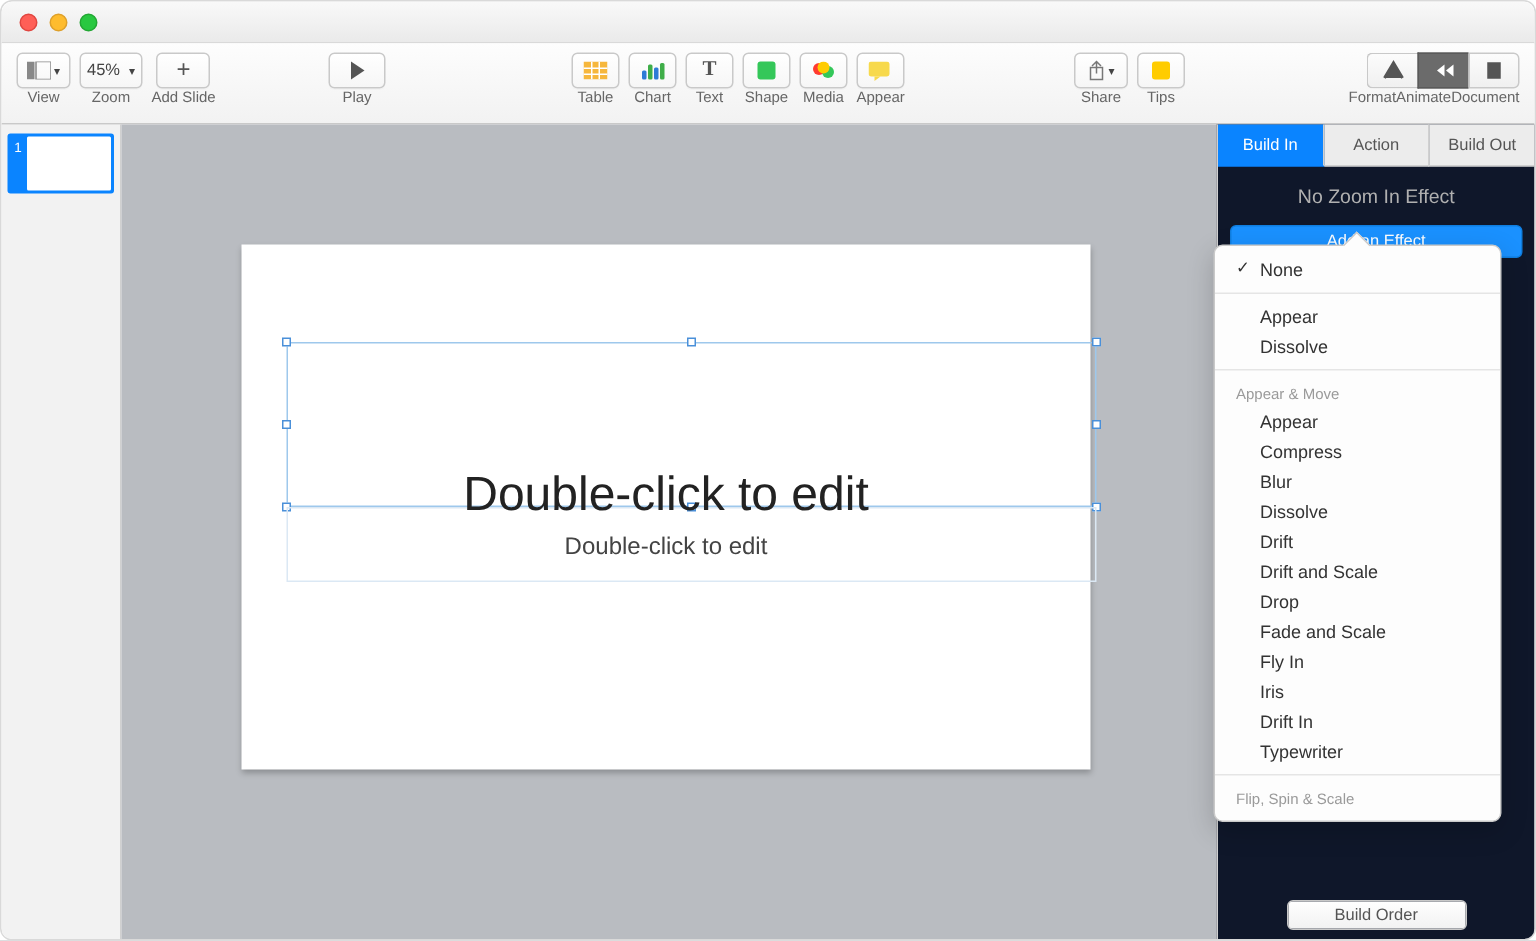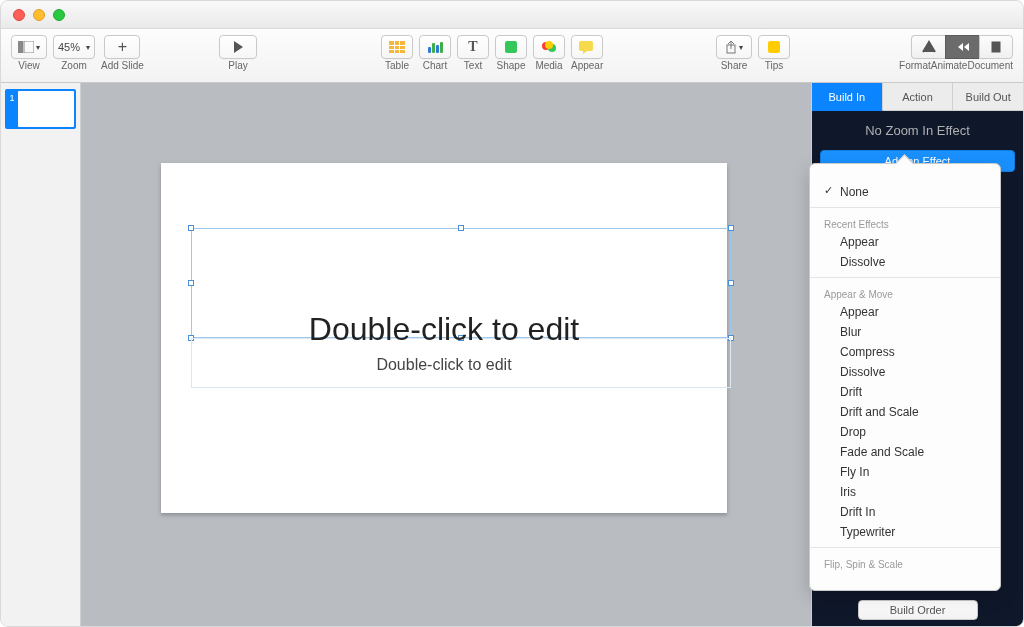--- a/index.html
+++ b/index.html
@@ -111,21 +111,21 @@
     position:absolute; top:80px; left:-3px; width:192px; border:1px solid #c9c9c9;
     border-radius:6px; background:#fdfdfd; box-shadow:0 6px 18px rgba(0,0,0,.18);
     z-index:10;
   }
   .popover::before{
     content:""; position:absolute; top:-7px; left:50%; margin-left:-7px;
     width:12px; height:12px; background:#fdfdfd;
     border-left:1px solid #c9c9c9; border-top:1px solid #c9c9c9;
     transform:rotate(45deg);
   }
-  .pop-list{ padding:18px 0; max-height:430px; overflow:hidden;}
+  .pop-list{ padding:6px 0; max-height:430px; overflow:hidden;}
   .pop-section-title{
     font-size:10px; color:#9a9a9a; padding:6px 14px 2px 14px;
   }
   .pop-item{
     font-size:12px; color:#333; padding:3px 14px 3px 30px; position:relative;
   }
   .pop-item.check::before{
     content:"✓"; position:absolute; left:14px; top:2px; font-size:11px; color:#333;
   }
   .pop-divider{ height:1px; background:#e5e5e5; margin:5px 0;}
@@ -342,28 +342,27 @@
       <div class="insp-tab">Action</div>
       <div class="insp-tab">Build Out</div>
     </div>
     <div class="no-effect">No Zoom In Effect</div>
     <div class="add-effect">Add an Effect</div>
 
     <div class="popover">
       <div class="pop-list" id="pop-list">
           <div class="pop-item check">None</div>
           <div class="pop-divider"></div>
-          <div class="pop-section-title">Recent Effects</div>
           <div class="pop-item">Appear</div>
           <div class="pop-item">Dissolve</div>
           <div class="pop-divider"></div>
           <div class="pop-section-title">Appear &amp; Move</div>
           <div class="pop-item">Appear</div>
+          <div class="pop-item">Compress</div>
           <div class="pop-item">Blur</div>
-          <div class="pop-item">Compress</div>
           <div class="pop-item">Dissolve</div>
           <div class="pop-item">Drift</div>
           <div class="pop-item">Drift and Scale</div>
           <div class="pop-item">Drop</div>
           <div class="pop-item">Fade and Scale</div>
           <div class="pop-item">Fly In</div>
           <div class="pop-item">Iris</div>
           <div class="pop-item">Drift In</div>
           <div class="pop-item">Typewriter</div>
           <div class="pop-divider"></div>

